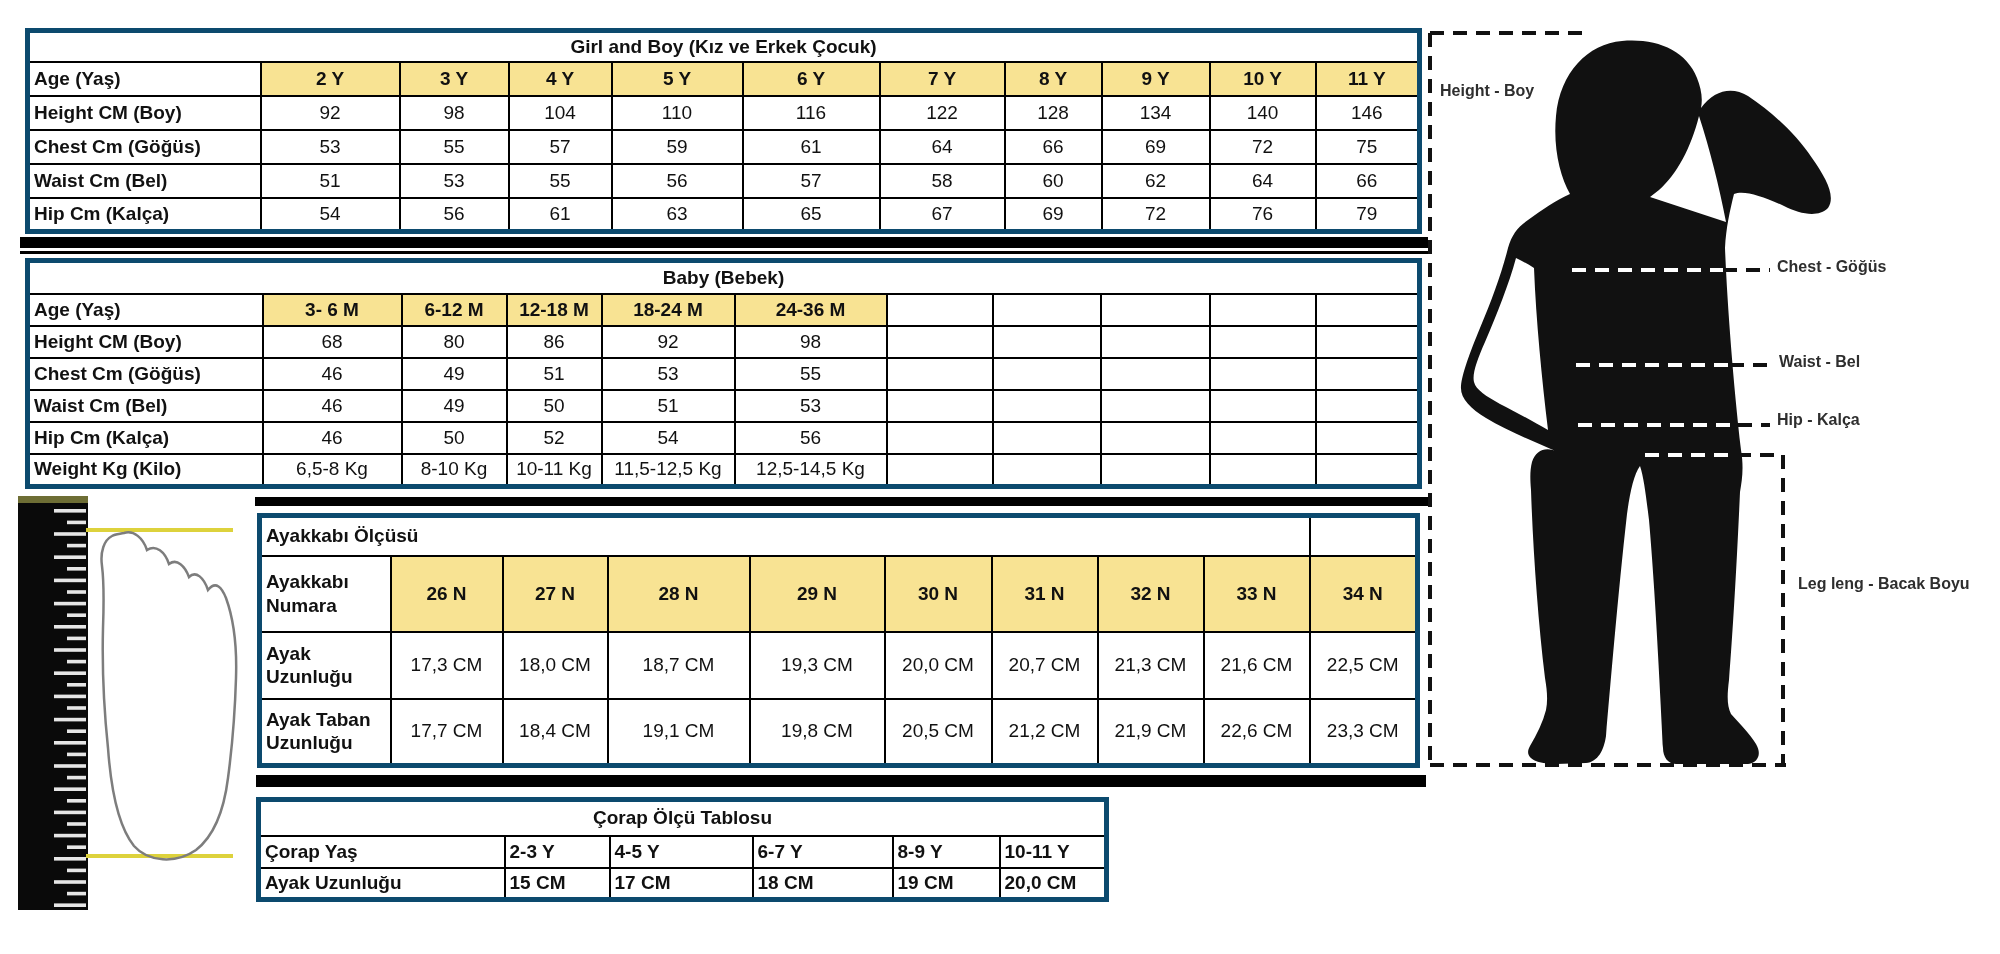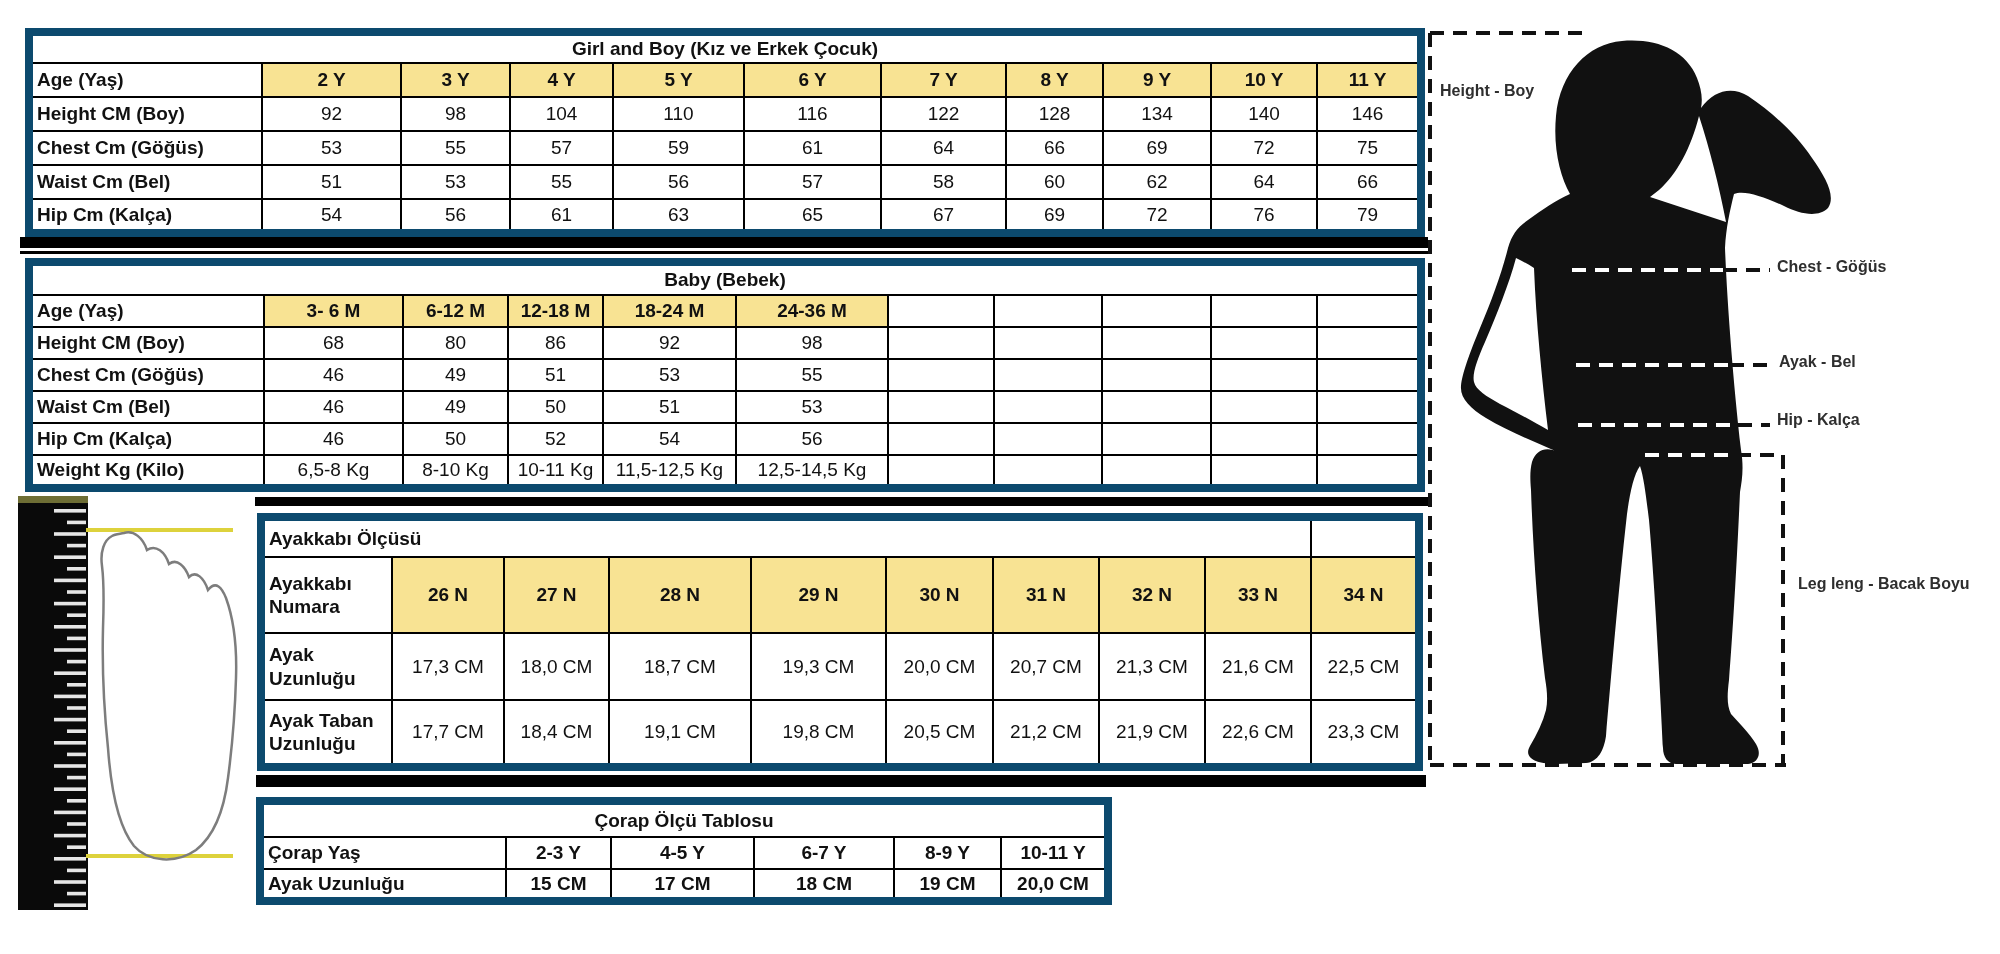--- a/index.html
+++ b/index.html
@@ -1,28 +1,28 @@
 <!DOCTYPE html>
 <html style="--yellow: #F8E393;"><head>
 <meta charset="utf-8">
 <style>
   html,body{margin:0;padding:0;background:#fff;}
   .canvas{position:relative;width:2000px;height:954px;background:#fff;overflow:hidden;
           font-family:"Liberation Sans", sans-serif;}
   table.szt{border-collapse:collapse;table-layout:fixed;position:absolute;background:#fff;
-            border:8px solid #0c4a6e;}
+            border:5px solid #0c4a6e;}
   table.szt td{border:2px solid #000;padding:0 4px;font-size:19px;color:#111;
                vertical-align:middle;white-space:nowrap;overflow:hidden;}
   .rlabel{font-weight:700;text-align:left;font-size:19.5px;padding-left:5px;color:#000;}
   .center{text-align:left;padding-left:0;}
   .wrap{white-space:normal !important;line-height:1.22;}
   .colhead{font-weight:700;text-align:center;color:#000;}
   .yellow{background:var(--yellow,#F8E393);}
   .val{text-align:center;font-weight:400;color:#1d1d1d;}
-  .valb{text-align:center;font-weight:700;color:#000;border-radius:8px;}
+  .valb{text-align:left;font-weight:700;color:#000;border-radius:8px;}
   .title-c{text-align:center;font-weight:700;font-size:22px;color:#000;}
   .title-l{text-align:left;font-weight:700;font-size:22px;padding-left:7px;color:#000;}
   .t-girlboy{left:25px;top:28px;}
   .t-baby{left:25px;top:258px;}
   .t-shoe{left:257px;top:513px;}
   .t-sock{left:256px;top:797px;padding-left:8px;}
   .sep{position:absolute;background:#000;}
   .sep1a{left:20px;top:237px;width:1408px;height:11px;}
   .sep1b{left:20px;top:251px;width:1408px;height:3px;}
   .sep2{left:255px;top:497px;width:1173px;height:9px;}
@@ -404,16 +404,16 @@
       <path stroke="#111" d="M1730,365 H1770"></path>
       <path stroke="#fff" d="M1578,425 H1738"></path>
       <path stroke="#111" d="M1738,425 H1770"></path>
       <path stroke="#fff" d="M1645,455 H1737"></path>
       <path stroke="#111" d="M1737,455 H1783 M1783,455 V765"></path>
     </g>
   </svg>
 
   <div class="fig-label lbl-height">Height - Boy</div>
   <div class="fig-label lbl-chest">Chest - Göğüs</div>
-  <div class="fig-label lbl-waist">Ayak - Bel</div>
+  <div class="fig-label lbl-waist">Waist - Bel</div>
   <div class="fig-label lbl-hip">Hip - Kalça</div>
   <div class="fig-label lbl-leg">Leg leng - Bacak Boyu</div>
 </div>
 
 </body></html>

